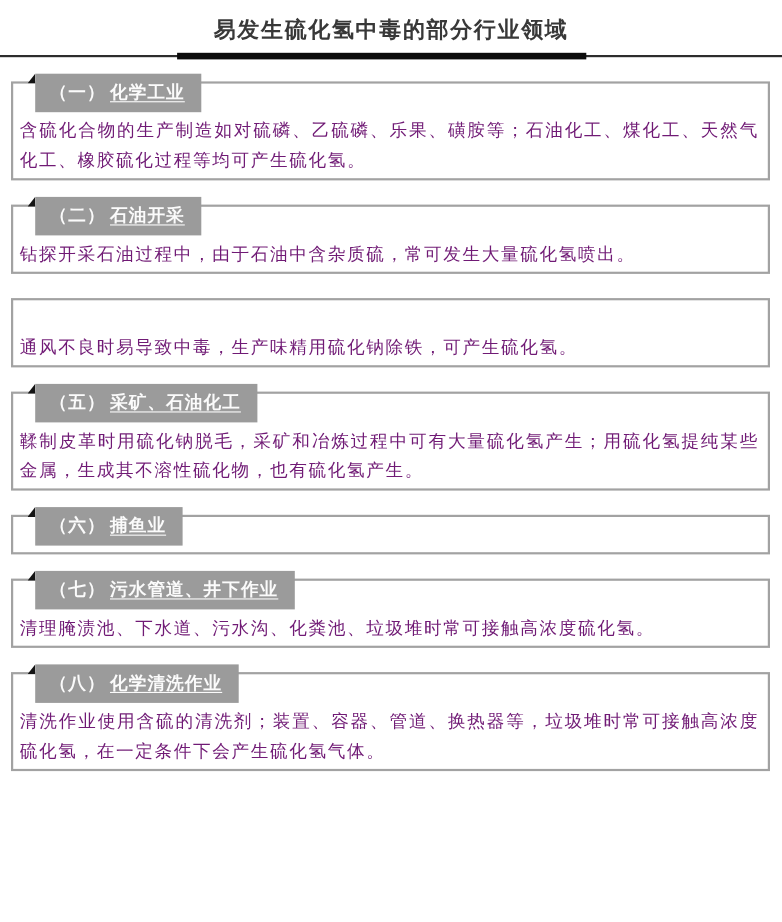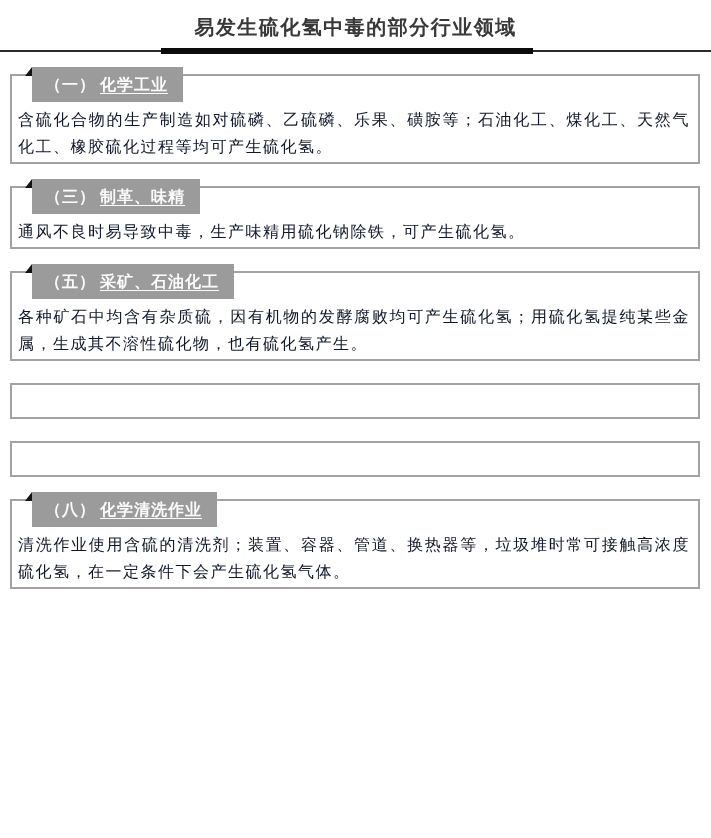--- a/index.html
+++ b/index.html
@@ -63,21 +63,21 @@
   .tag-name {
     text-decoration: underline;
     text-underline-offset: 3px;
     text-decoration-thickness: 1px;
   }
   .body-text {
     margin: 0;
     font-size: 16px;
     letter-spacing: 1.5px;
     line-height: 27px;
-    color: #0f172a;
+    color: #701a75;
     text-align: justify;
   }
 </style>
 </head>
 <body>
 
 <div class="header">
   <h1 class="page-title">易发生硫化氢中毒的部分行业领域</h1>
   <div class="title-rule">
     <div class="title-rule-thick"></div>
@@ -87,42 +87,54 @@
 <div class="content">
 
   <section class="card">
     <div class="tag">
       <span class="fold"></span>
       <span class="tag-num">（一）</span><span class="tag-name">化学工业</span>
     </div>
     <p class="body-text">含硫化合物的生产制造如对硫磷、乙硫磷、乐果、磺胺等；石油化工、煤化工、天然气化工、橡胶硫化过程等均可产生硫化氢。</p>
   </section>
 
-
   <section class="card">
     <div class="tag">
       <span class="fold"></span>
-      <span class="tag-num">（三）</span><span class="tag-name">制革、味精</span>
+      <span class="tag-num">（二）</span><span class="tag-name">石油开采</span>
     </div>
+    <p class="body-text">钻探开采石油过程中，由于石油中含杂质硫，常可发生大量硫化氢喷出。</p>
+  </section>
+
+  <section class="card">
     <p class="body-text">通风不良时易导致中毒，生产味精用硫化钠除铁，可产生硫化氢。</p>
   </section>
 
 
   <section class="card">
     <div class="tag">
       <span class="fold"></span>
       <span class="tag-num">（五）</span><span class="tag-name">采矿、石油化工</span>
     </div>
-    <p class="body-text">各种矿石中均含有杂质硫，因有机物的发酵腐败均可产生硫化氢；用硫化氢提纯某些金属，生成其不溶性硫化物，也有硫化氢产生。</p>
+    <p class="body-text">鞣制皮革时用硫化钠脱毛，采矿和冶炼过程中可有大量硫化氢产生；用硫化氢提纯某些金属，生成其不溶性硫化物，也有硫化氢产生。</p>
   </section>
 
   <section class="card">
+    <div class="tag">
+      <span class="fold"></span>
+      <span class="tag-num">（六）</span><span class="tag-name">捕鱼业</span>
+    </div>
   </section>
 
   <section class="card">
+    <div class="tag">
+      <span class="fold"></span>
+      <span class="tag-num">（七）</span><span class="tag-name">污水管道、井下作业</span>
+    </div>
+    <p class="body-text">清理腌渍池、下水道、污水沟、化粪池、垃圾堆时常可接触高浓度硫化氢。</p>
   </section>
 
   <section class="card">
     <div class="tag">
       <span class="fold"></span>
       <span class="tag-num">（八）</span><span class="tag-name">化学清洗作业</span>
     </div>
     <p class="body-text">清洗作业使用含硫的清洗剂；装置、容器、管道、换热器等，垃圾堆时常可接触高浓度硫化氢，在一定条件下会产生硫化氢气体。</p>
   </section>
 

